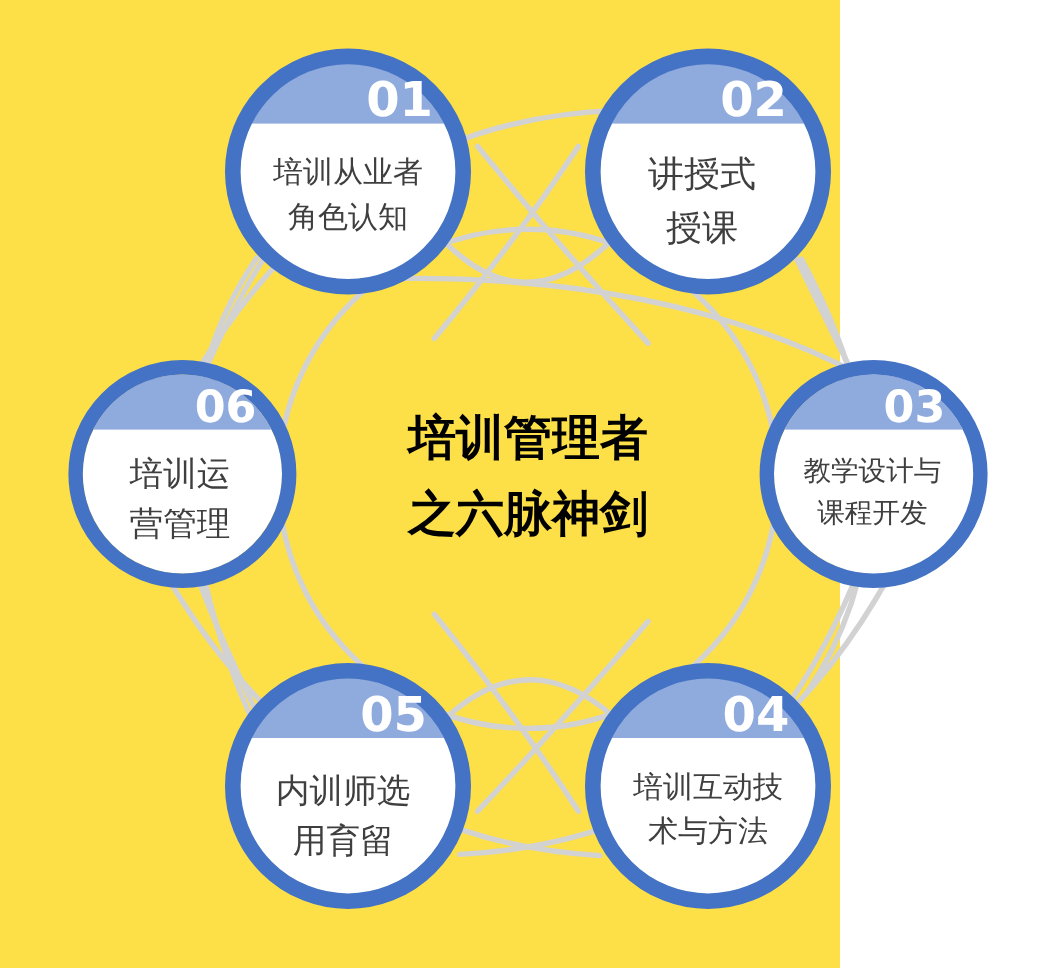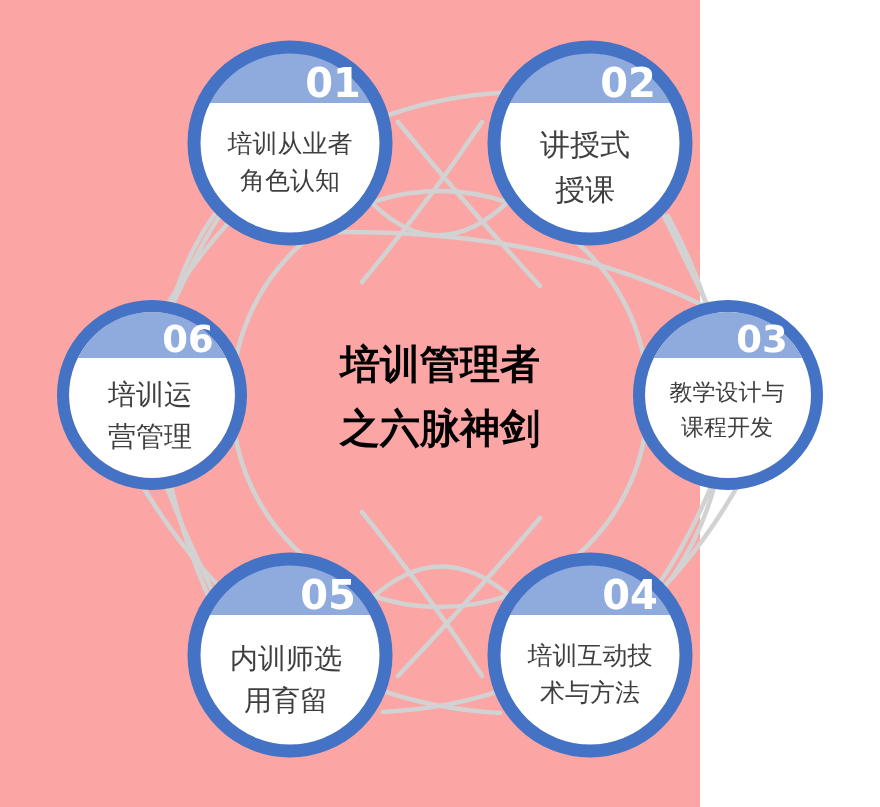--- a/index.html
+++ b/index.html
@@ -11,21 +11,21 @@
   body {
     width: 880px;
     height: 807px;
     overflow: hidden;
     font-family: "DejaVu Sans", "Liberation Sans", sans-serif;
   }
   #diagram-root {
     position: relative;
     width: 700px;
     height: 807px;
-    background: #fca5a5;
+    background: #fde047;
   }
   svg.canvas {
     position: absolute;
     left: 0;
     top: 0;
     width: 880px;
     height: 807px;
     display: block;
   }
   .node-num {

